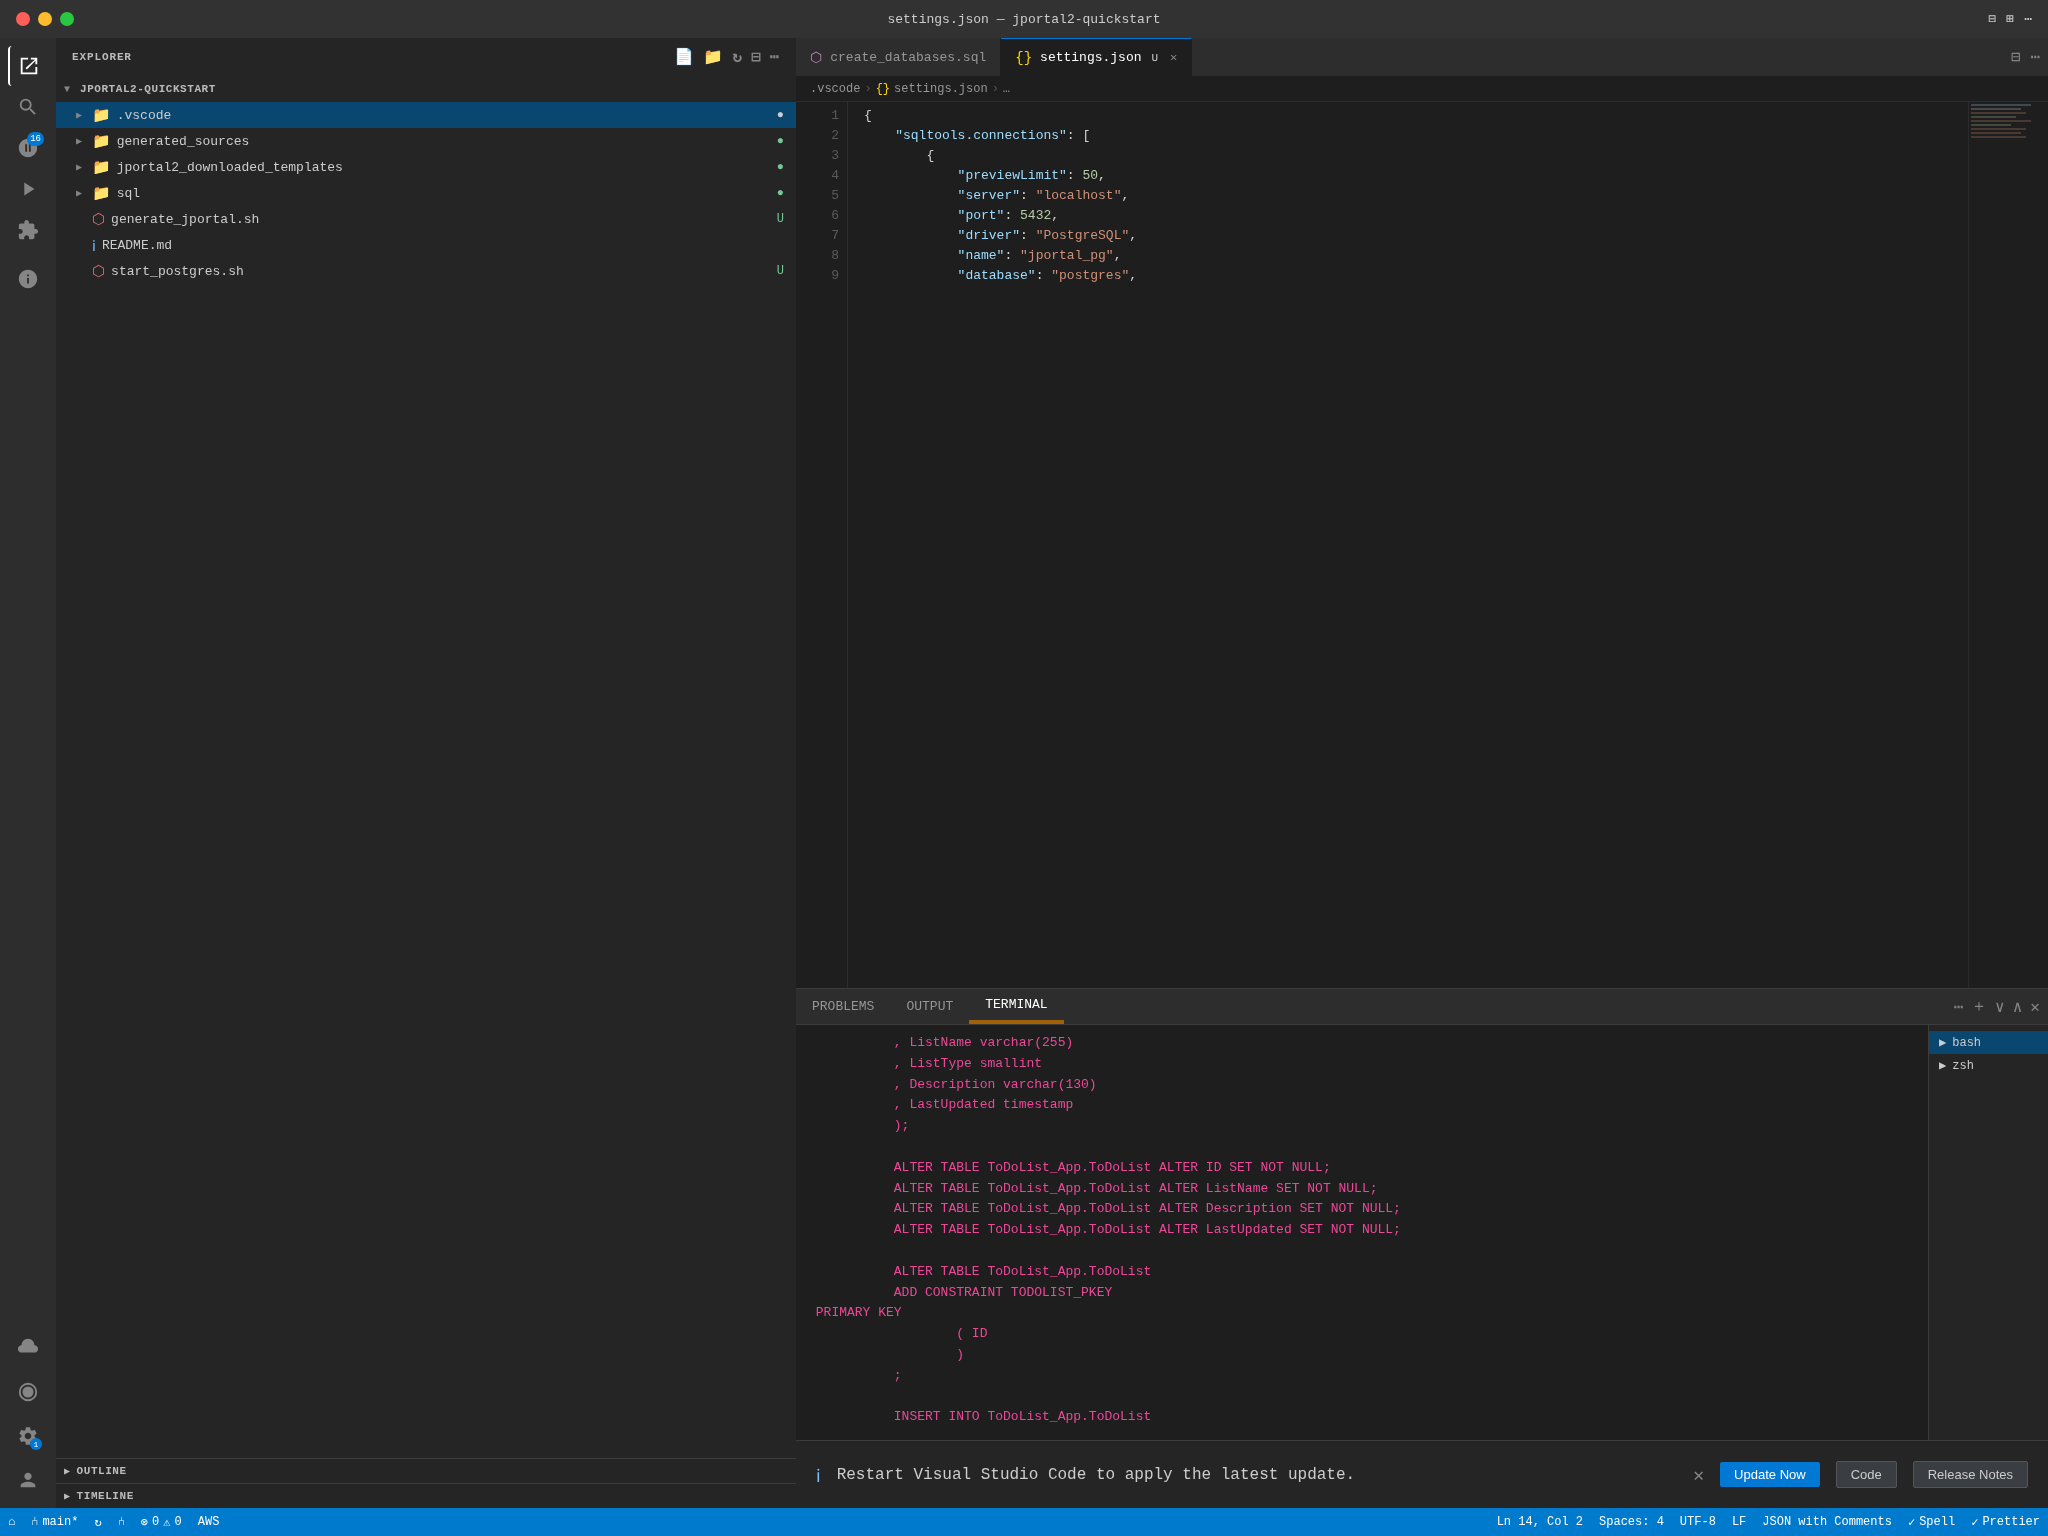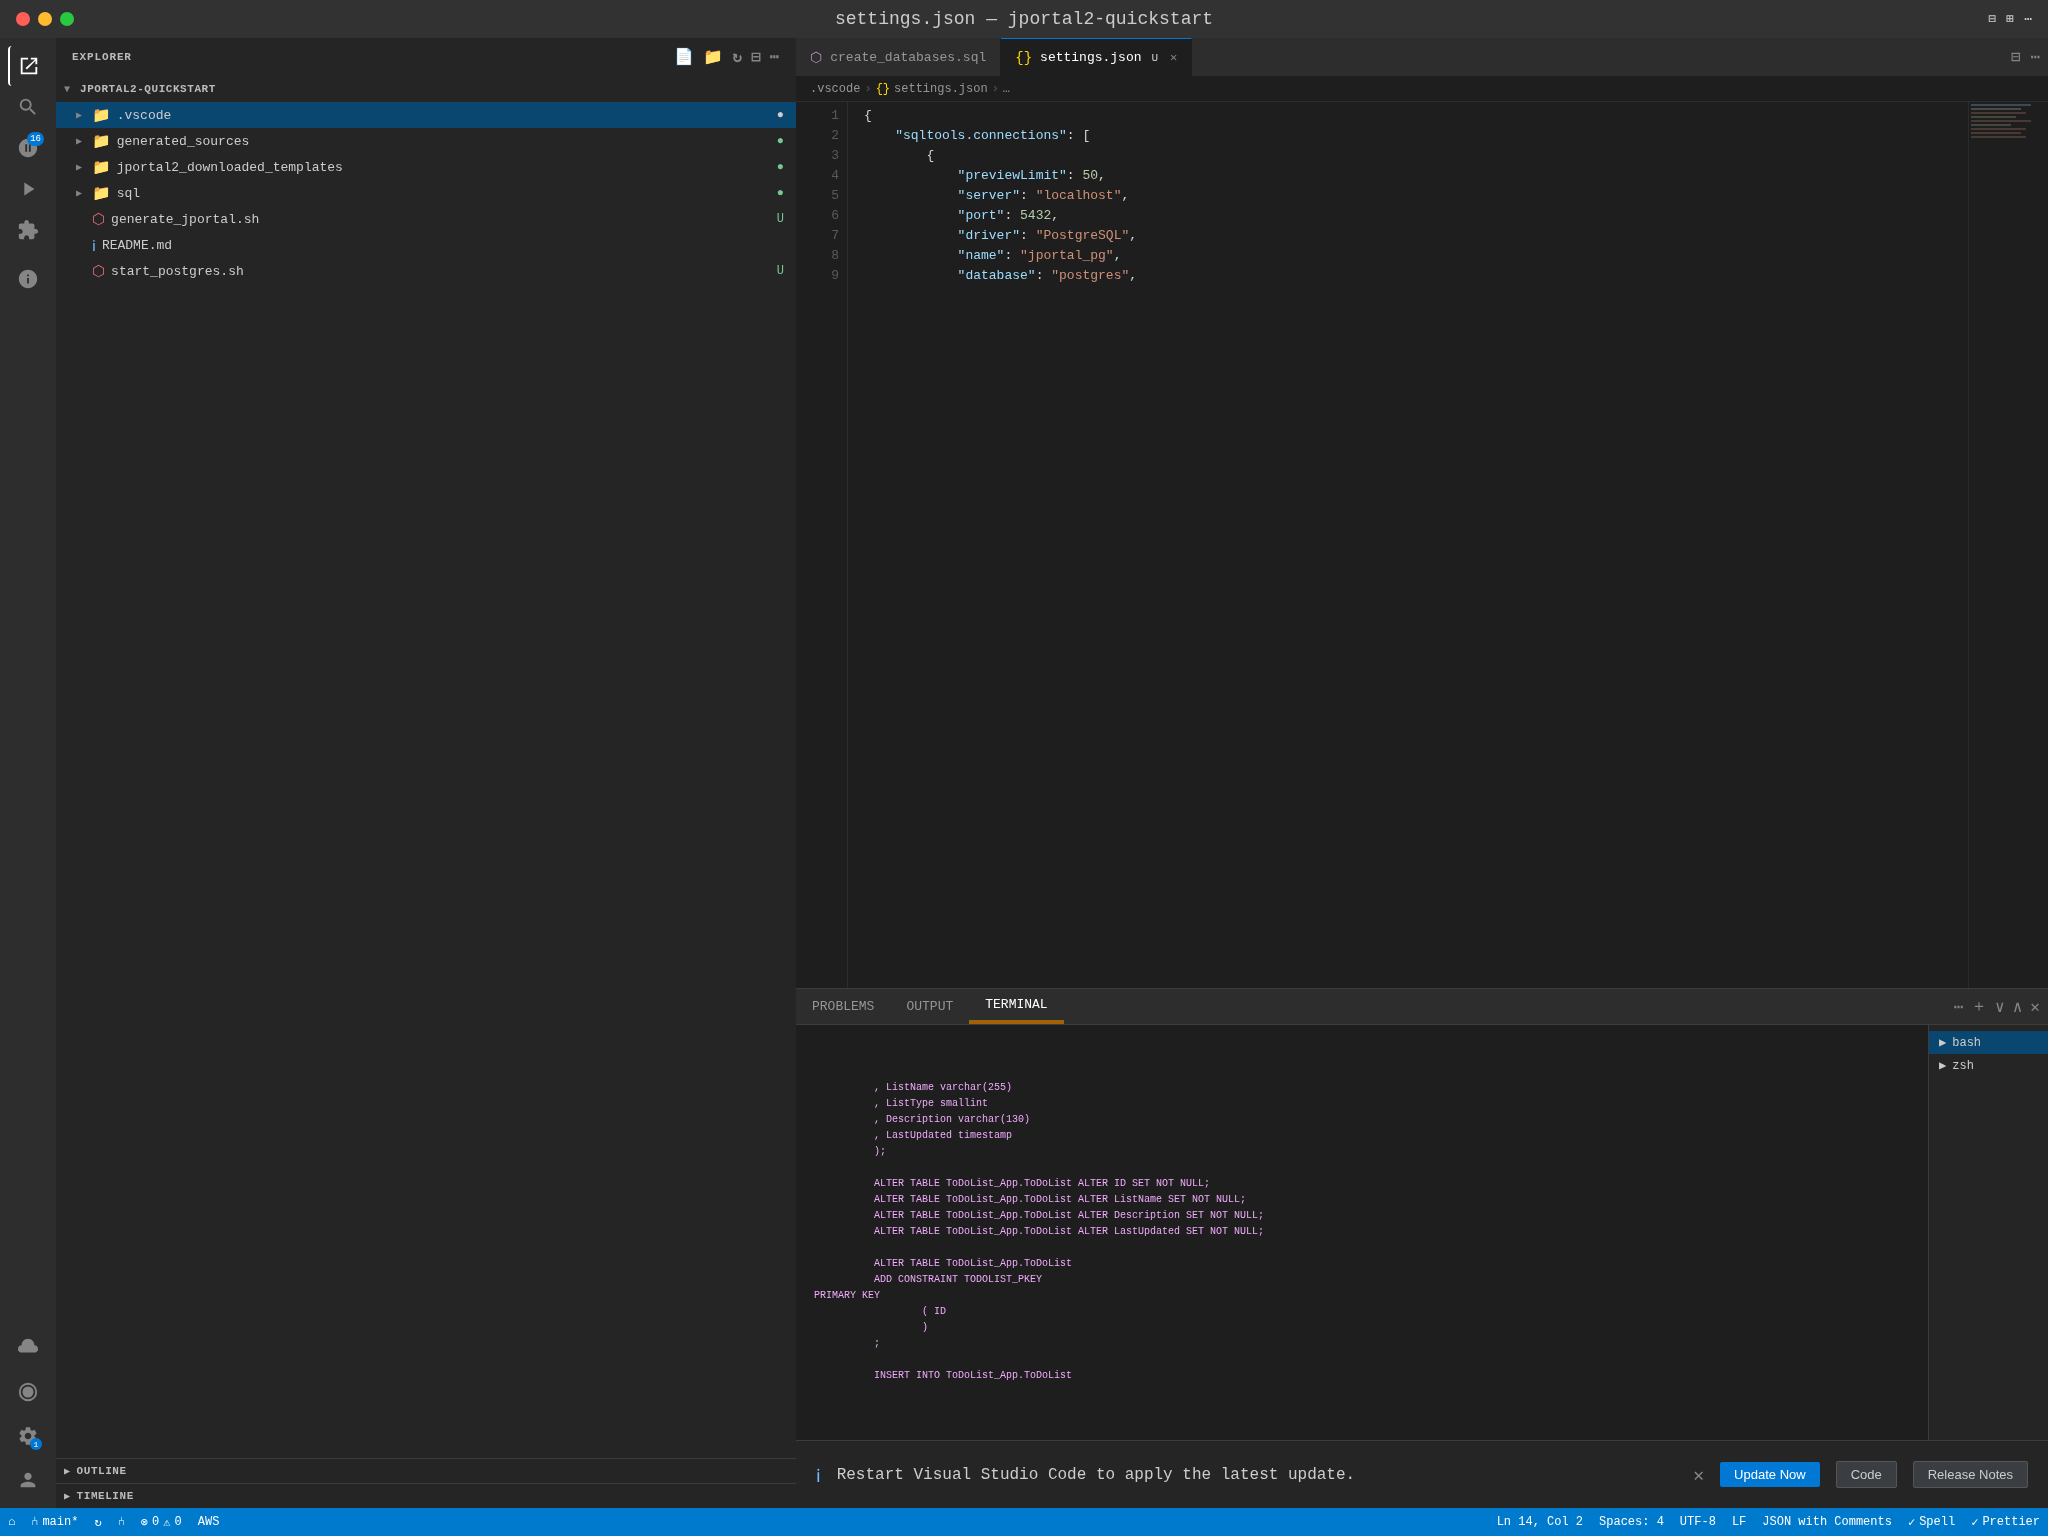--- a/index.html
+++ b/index.html
@@ -32,21 +32,21 @@
     }
     .title-btn {
       width: 14px; height: 14px;
       border-radius: 50%;
       display: inline-block;
     }
     .btn-close { background: #ff5f57; }
     .btn-min { background: #febc2e; }
     .btn-max { background: #28c840; }
     .titlebar-title {
-      font-size: 18px;
+      font-size: 13px;
       color: #cccccc;
     }
     .titlebar-icons {
       position: absolute;
       right: 16px;
       display: flex;
       gap: 10px;
       align-items: center;
       color: #cccccc;
     }
@@ -314,25 +314,24 @@
     }
     .terminal-tabs-right span { cursor: pointer; font-size: 16px; }
     .terminal-body {
       display: flex;
       flex: 1;
       overflow: hidden;
     }
     .terminal-main {
       flex: 1;
       padding: 8px 12px;
-      font-size: 10px;
-      color: #f0abfc;
+      font-size: 13px;
+      color: #ec4899;
       overflow-y: auto;
       line-height: 1.6;
-      margin-top: 47px;
     }
     .terminal-main .term-line { white-space: pre; }
     .terminal-sidebar {
       width: 120px;
       background: #252526;
       border-left: 1px solid #3c3c3c;
       padding: 6px 0;
     }
     .term-shell {
       display: flex;

